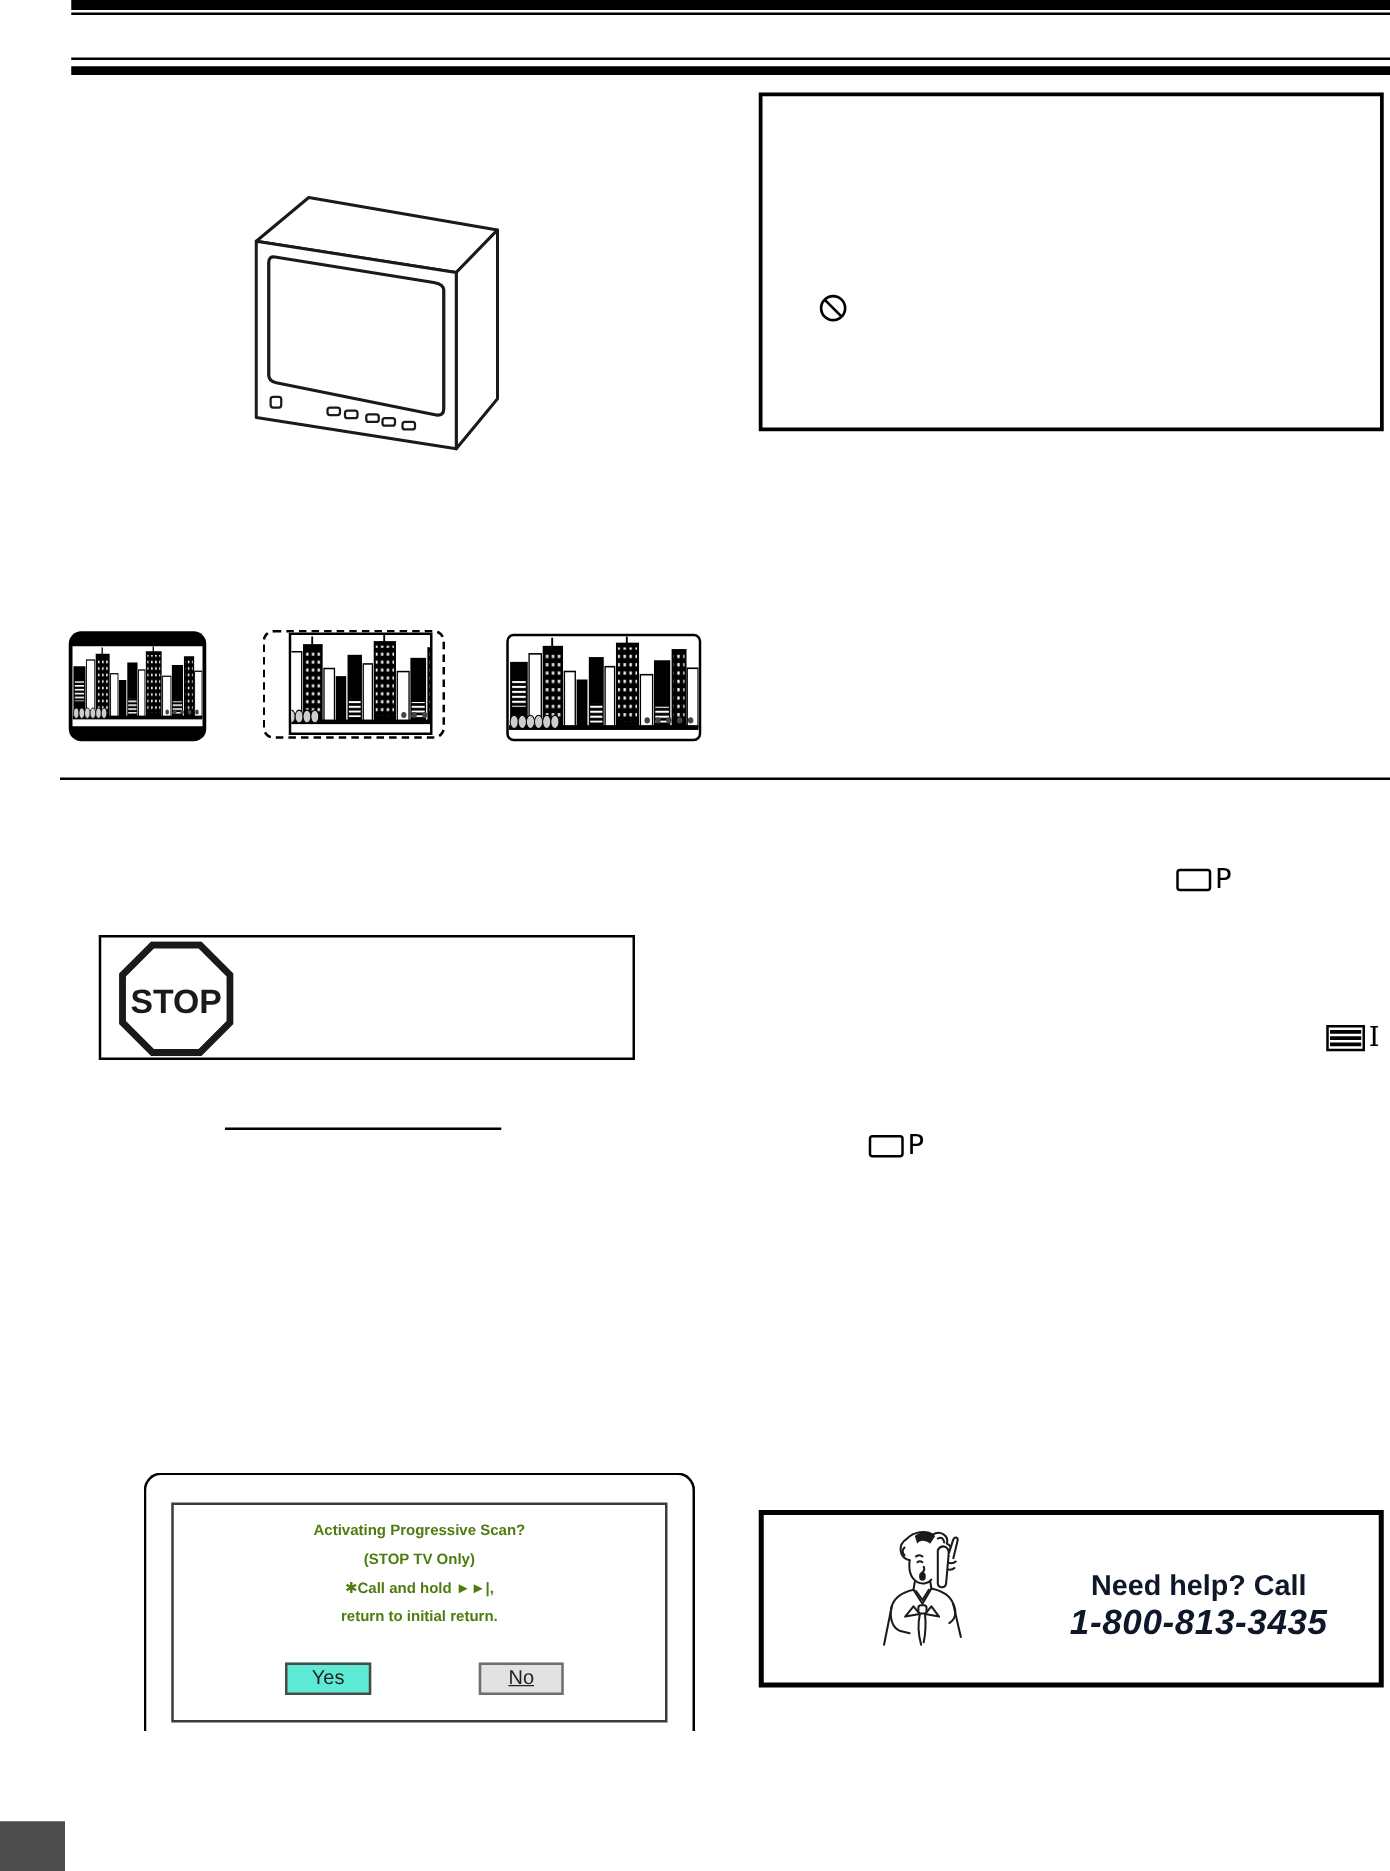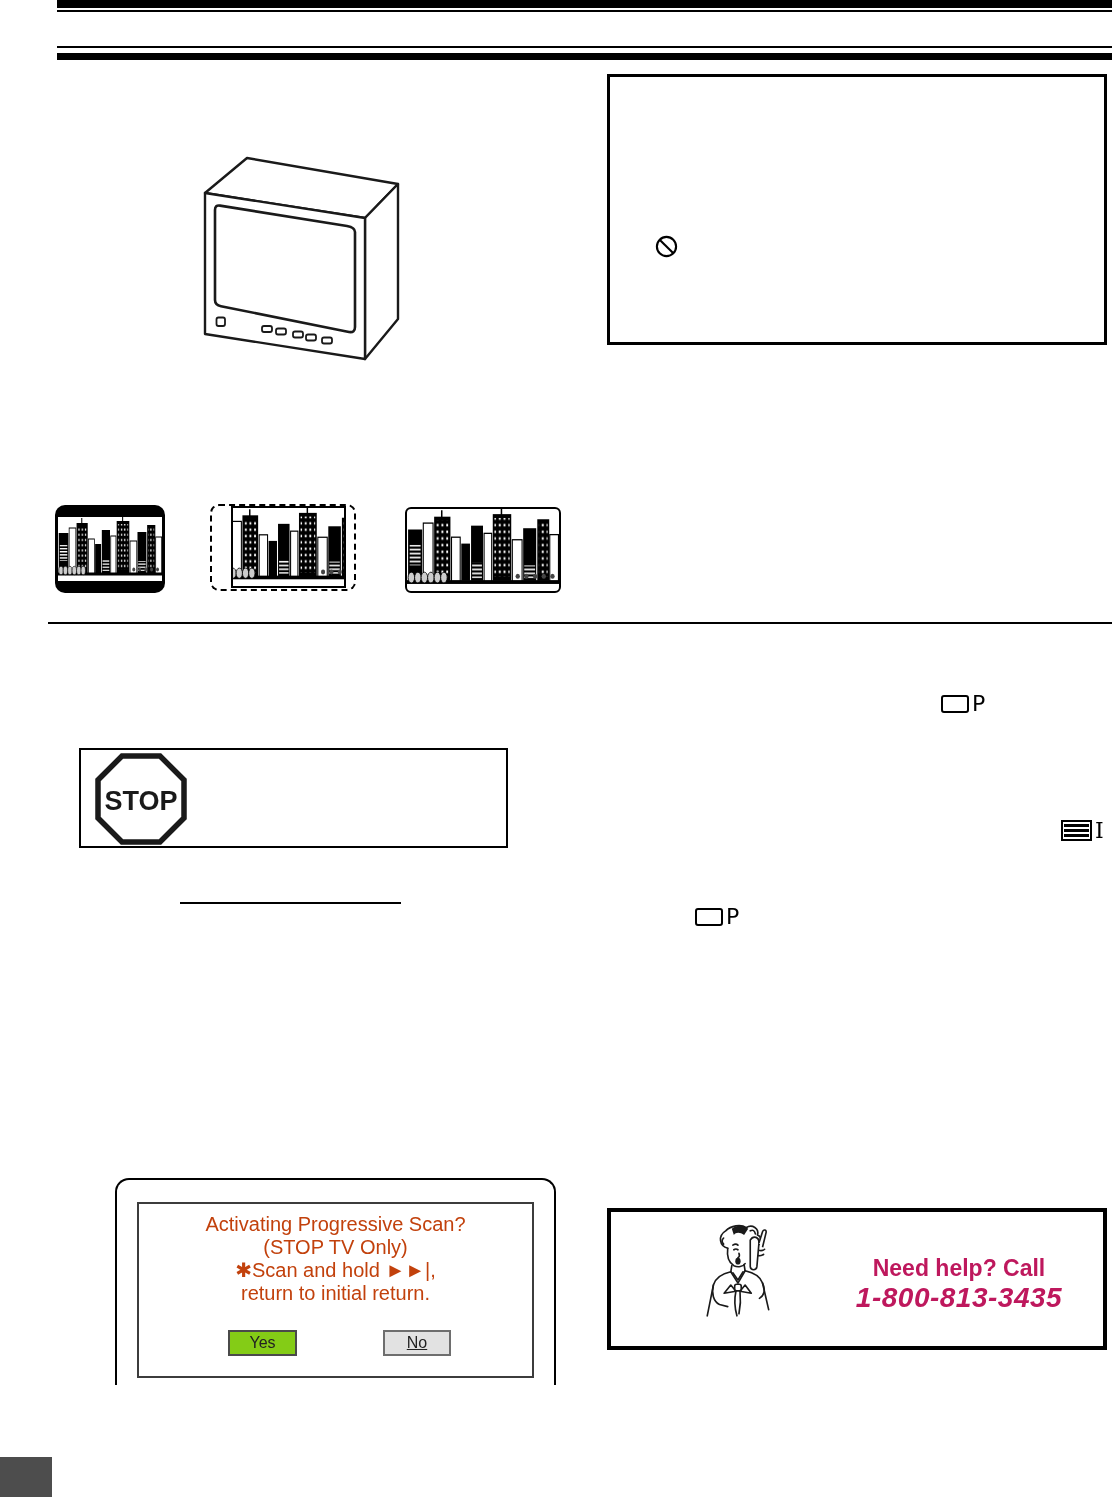--- a/index.html
+++ b/index.html
@@ -42,29 +42,29 @@
   .ilabel{font-family:"DejaVu Serif",serif;font-size:22px;line-height:21px;color:#000;}
   
   #stop-box{left:79px;top:748px;width:429px;height:100px;border:2px solid #000;box-sizing:border-box;}
   #stop-sign{position:absolute;left:14px;top:3px;width:92px;height:92px;}
   
   #underline{left:180px;top:902px;width:221px;height:2px;}
   
   #dialog-outer{left:115px;top:1178px;width:441px;height:207px;border:2px solid #000;border-bottom:none;
                 border-radius:14px 14px 0 0;box-sizing:border-box;}
   #dialog-inner{left:137px;top:1202px;width:397px;height:176px;border:2px solid #3c3c3c;box-sizing:border-box;background:#fff;}
-  #dialog-text{position:absolute;left:0;top:9px;width:100%;text-align:center;font-size:20px;line-height:23px;color:#c2410c;}
+  #dialog-text{position:absolute;left:0;top:9px;width:100%;text-align:center;font-size:12px;line-height:23px;color:#4d7c0f;font-weight:bold;}
   .dbtn{position:absolute;top:126px;height:26px;box-sizing:border-box;border:2px solid #4a4a4a;
-        text-align:center;font-size:16px;line-height:21px;color:#222;background:#84cc16;}
+        text-align:center;font-size:16px;line-height:21px;color:#222;background:#5eead4;}
   #btn-yes{left:89px;width:69px;}
   #btn-no{left:244px;width:68px;background:#e2e2e2;border-color:#6e6e6e;text-decoration:underline;}
   
   #help-box{left:607px;top:1208px;width:500px;height:142px;border:4px solid #000;box-sizing:border-box;}
   #help-woman{position:absolute;left:86px;top:8px;width:86px;height:122px;}
-  #help-text{position:absolute;left:198px;top:42px;width:300px;text-align:center;color:#be185d;}
+  #help-text{position:absolute;left:198px;top:42px;width:300px;text-align:center;color:#0f172a;}
   #help-heading{font-size:23px;font-weight:bold;line-height:29px;}
   #help-phone{font-size:28px;font-weight:bold;font-style:italic;line-height:30px;letter-spacing:0.5px;}
   
   #page-tab{left:0;top:1457px;width:52px;height:40px;background:#4d4d4d;}
 </style>
 </head>
 <body>
 
 <svg aria-hidden="true" style="position:absolute;width:0;height:0">
   <defs>
@@ -205,21 +205,21 @@
   <div class="abs picon" id="prog-icon-2">
     <span class="pbox"></span>
     <span class="plabel">P</span>
   </div>
 
   <div class="abs" id="dialog-outer">
     <div class="abs" id="dialog-inner" style="left:20px;top:22px;">
       <div id="dialog-text">
         <div>Activating Progressive Scan?</div>
         <div>(STOP TV Only)</div>
-        <div>✱Scan and hold ►►|,</div>
+        <div>✱Call and hold ►►|,</div>
         <div>return to initial return.</div>
       </div>
       <div class="dbtn" id="btn-yes">Yes</div>
       <div class="dbtn" id="btn-no">No</div>
     </div>
   </div>
 
   <div class="abs" id="help-box">
     <svg id="help-woman" viewBox="0 0 84 116">
       <g fill="none" stroke="#1a1a1a" stroke-width="1.6" stroke-linecap="round" stroke-linejoin="round">

